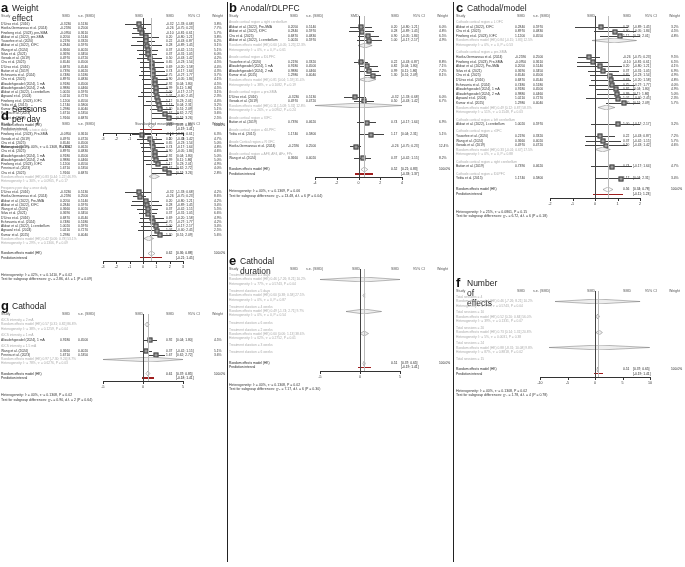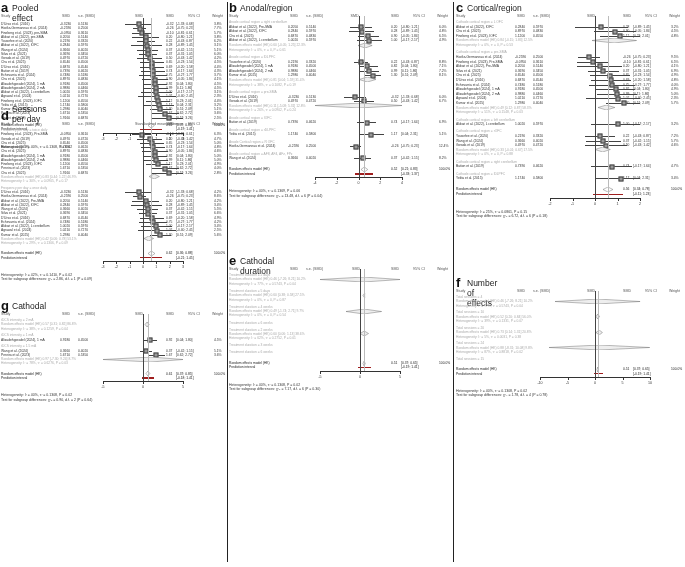--- a/index.html
+++ b/index.html
@@ -24,21 +24,21 @@
   .foot{position:absolute;font-size:3.5px;line-height:4.5px;color:#333;white-space:nowrap;}
 </style>
 </head>
 <body>
 
 <div id="figure">
     <div class="divider" style="left: 227px; top: 2px; height: 560px;"></div>
     <div class="divider" style="left: 453px; top: 2px; height: 560px;"></div>
     <div class="panel" style="left: 0px; top: 0px;">
       <div class="plabel" style="left: 1px; top: 1px;">a</div>
-      <div class="ptitle" style="left: 12px; top: 3px;">Pooled effect</div>
+      <div class="ptitle" style="left: 12px; top: 3px;">Weight effect</div>
       <div class="hdr" style="left: 1px; top: 14px;">Study</div>
       <div class="hdr" style="left: 62px; top: 14px;">SMD</div>
       <div class="hdr" style="left: 78px; top: 14px;">s.e. (SMD)</div>
       <div class="hdr" style="left: 135px; top: 14px;">SMD</div>
       <div class="hdr" style="left: 166px; top: 14px;">SMD</div>
       <div class="hdr" style="left: 188px; top: 14px;">95% CI</div>
       <div class="hdr" style="left: 212px; top: 14px;">Weight</div>
       <div class="row" style="left: 0px; top: 22px;">
         <div class="c" style="left: 1px; top: 0px;">D'Urso et al. (2016)</div>
         <div class="c" style="left: 60px; top: 0px;">-0.3230</div>
@@ -297,21 +297,21 @@
       <div class="tick" style="left: 156.333px; top: 132.65px;"></div>
       <div class="ticklab" style="left: 156.333px; top: 136.65px;">1</div>
       <div class="tick" style="left: 169.667px; top: 132.65px;"></div>
       <div class="ticklab" style="left: 169.667px; top: 136.65px;">2</div>
       <div class="tick" style="left: 183px; top: 132.65px;"></div>
       <div class="ticklab" style="left: 183px; top: 136.65px;">3</div>
       <div class="foot" style="left: 1px; top: 144.65px;">Heterogeneity: I² = 40%, τ² = 0.1308, P = 0.02</div>
     </div>
     <div class="panel" style="left: 0px; top: 0px;">
       <div class="plabel" style="left: 229px; top: 1px;">b</div>
-      <div class="ptitle" style="left: 240px; top: 3px;">Anodal/region</div>
+      <div class="ptitle" style="left: 240px; top: 3px;">Anodal/rDLPFC</div>
       <div class="hdr" style="left: 229px; top: 14px;">Study</div>
       <div class="hdr" style="left: 290px; top: 14px;">SMD</div>
       <div class="hdr" style="left: 306px; top: 14px;">s.e. (SMD)</div>
       <div class="hdr" style="left: 350.5px; top: 14px;">SMD</div>
       <div class="hdr" style="left: 391px; top: 14px;">SMD</div>
       <div class="hdr" style="left: 413px; top: 14px;">95% CI</div>
       <div class="hdr" style="left: 437px; top: 14px;">Weight</div>
       <div class="row sub" style="left: 229px; top: 20px;">Anode cortical region = right cerebellum</div>
       <div class="row" style="left: 228px; top: 24.6px;">
         <div class="c" style="left: 1px; top: 0px;">Akbari et al. (2022), Pre-SMA</div>
@@ -499,21 +499,21 @@
       <div class="ticklab" style="left: 358.5px; top: 181.4px;">0</div>
       <div class="tick" style="left: 380.25px; top: 177.4px;"></div>
       <div class="ticklab" style="left: 380.25px; top: 181.4px;">2</div>
       <div class="tick" style="left: 402px; top: 177.4px;"></div>
       <div class="ticklab" style="left: 402px; top: 181.4px;">4</div>
       <div class="foot" style="left: 229px; top: 189.4px;">Heterogeneity: I² = 40%, τ² = 0.1369, P = 0.06</div>
       <div class="foot" style="left: 229px; top: 193.9px;">Test for subgroup differences: χ²₆ = 13.48, d.f. = 6 (P = 0.04)</div>
     </div>
     <div class="panel" style="left: 0px; top: 0px;">
       <div class="plabel" style="left: 456px; top: 1px;">c</div>
-      <div class="ptitle" style="left: 467px; top: 3px;">Cortical/region</div>
+      <div class="ptitle" style="left: 467px; top: 3px;">Cathodal/model</div>
       <div class="hdr" style="left: 456px; top: 14px;">Study</div>
       <div class="hdr" style="left: 517px; top: 14px;">SMD</div>
       <div class="hdr" style="left: 533px; top: 14px;">s.e. (SMD)</div>
       <div class="hdr" style="left: 587px; top: 14px;">SMD</div>
       <div class="hdr" style="left: 623px; top: 14px;">SMD</div>
       <div class="hdr" style="left: 645px; top: 14px;">95% CI</div>
       <div class="hdr" style="left: 669px; top: 14px;">Weight</div>
       <div class="row sub" style="left: 456px; top: 20px;">Cathode cortical region = L OFC</div>
       <div class="row" style="left: 455px; top: 24.6px;">
         <div class="c" style="left: 1px; top: 0px;">Akbari et al. (2022), IOFC</div>

